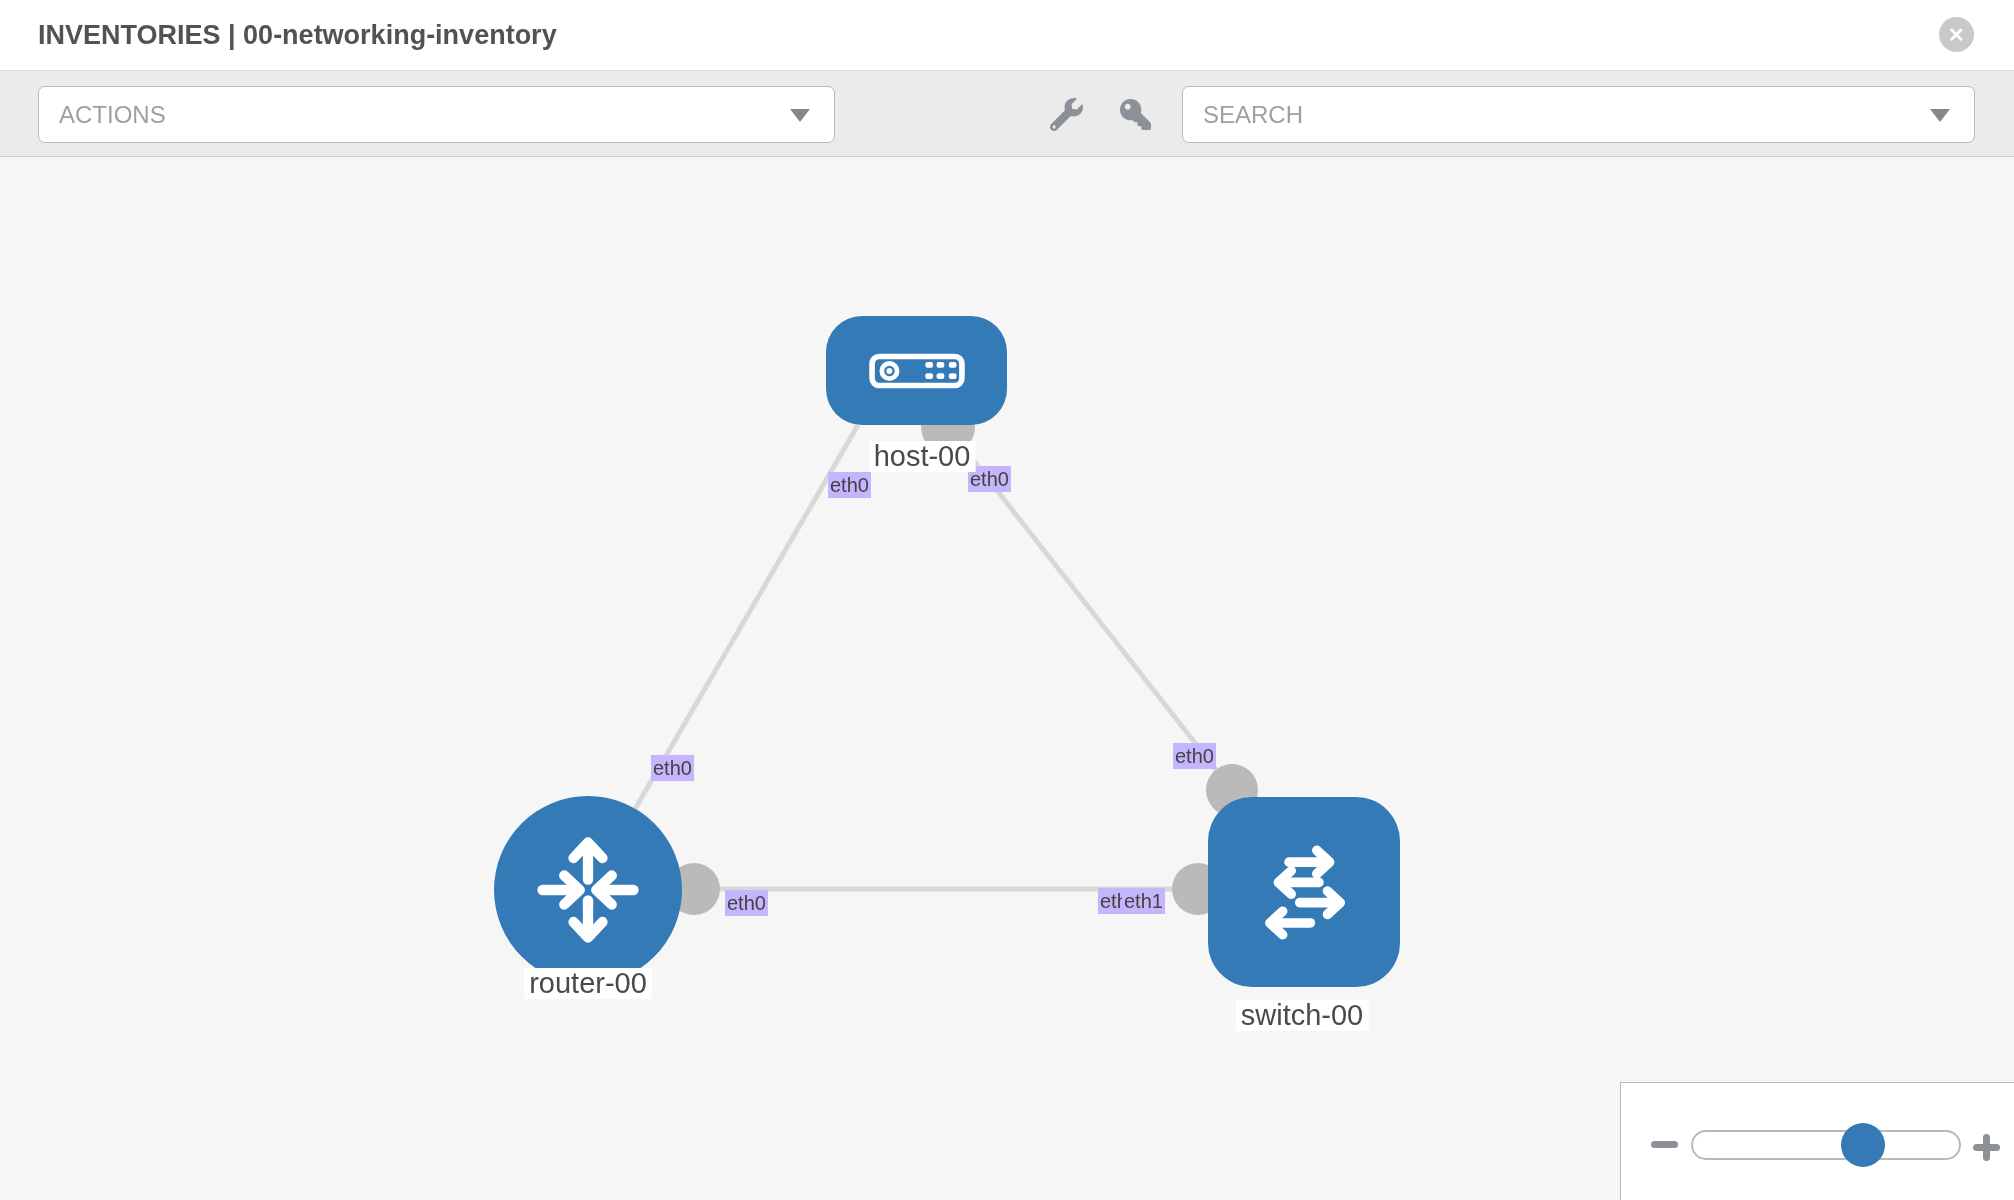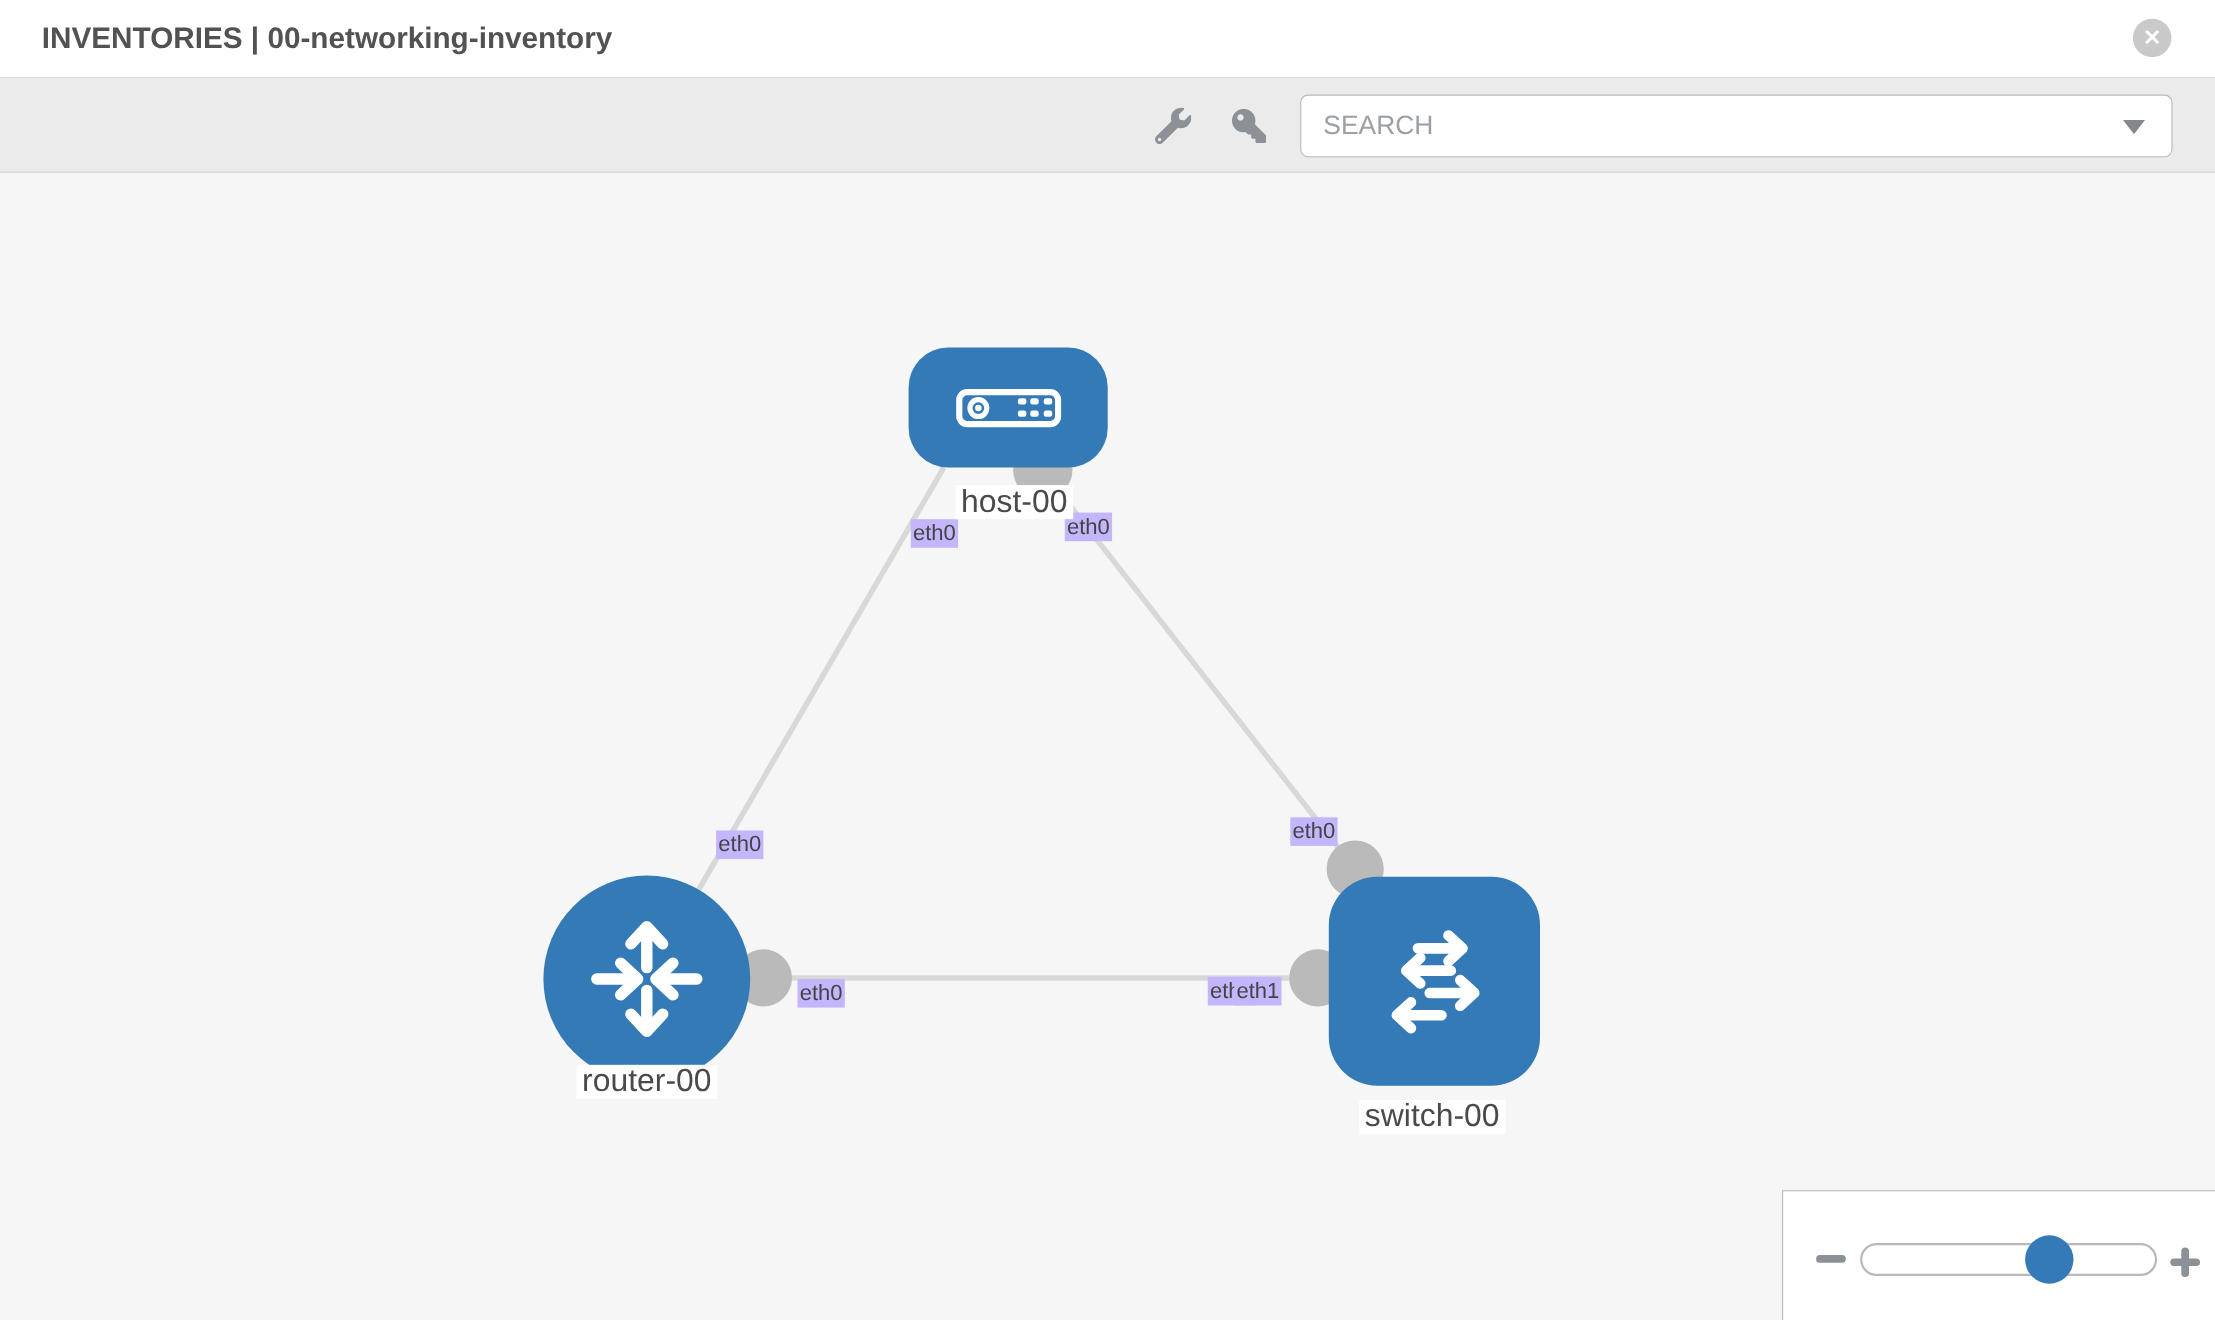--- a/index.html
+++ b/index.html
@@ -134,20 +134,24 @@
   <div class="zoom-panel">
     <div class="zoom-pct">130%</div>
     <div class="zoom-minus"></div>
     <div class="zoom-track">
       <div class="zoom-thumb" style="left: calc(64% - 22px);"></div>
     </div>
     <div class="zoom-plus"></div>
   </div>
 
   <div class="toolbar">
+    <div class="select select-actions">
+      <span class="select-lbl">ACTIONS</span>
+      <span class="caret"></span>
+    </div>
     <div class="tool-btn tool-wrench">
       <svg width="33" height="33" viewBox="0 0 512 512">
         <path fill="#8b9196" d="M507.73 109.1c-2.24-9.03-13.54-12.09-20.12-5.51l-74.36 74.36-67.88-11.31-11.31-67.88 74.36-74.36c6.62-6.62 3.43-17.9-5.66-20.16-47.38-11.74-99.55.91-136.58 37.93-39.64 39.64-50.55 97.1-34.05 147.2L18.74 402.76c-24.99 24.99-24.99 65.51 0 90.5 24.99 24.99 65.51 24.99 90.5 0l213.21-213.21c50.12 16.71 107.47 5.68 147.37-34.22 37.07-37.07 49.7-89.32 37.91-136.73zM64 472c-13.25 0-24-10.75-24-24 0-13.26 10.75-24 24-24s24 10.74 24 24c0 13.25-10.75 24-24 24z"></path>
       </svg>
     </div>
     <div class="tool-btn tool-key">
       <svg width="31" height="31" viewBox="0 0 512 512" style="transform:scaleX(-1);">
         <path fill="#8b9196" d="M512 176.001C512 273.203 433.202 352 336 352c-11.22 0-22.19-1.062-32.827-3.069l-24.012 27.014A23.999 23.999 0 0 1 261.223 384H224v40c0 13.255-10.745 24-24 24h-40v40c0 13.255-10.745 24-24 24H24c-13.255 0-24-10.745-24-24v-78.059c0-6.365 2.529-12.47 7.029-16.971l161.802-161.802C163.108 213.814 160 195.271 160 176 160 78.798 238.797.001 335.999 0 433.488-.001 512 78.511 512 176.001zM336 128c0 26.51 21.49 48 48 48s48-21.49 48-48-21.49-48-48-48-48 21.49-48 48z"></path>
       </svg>
     </div>

